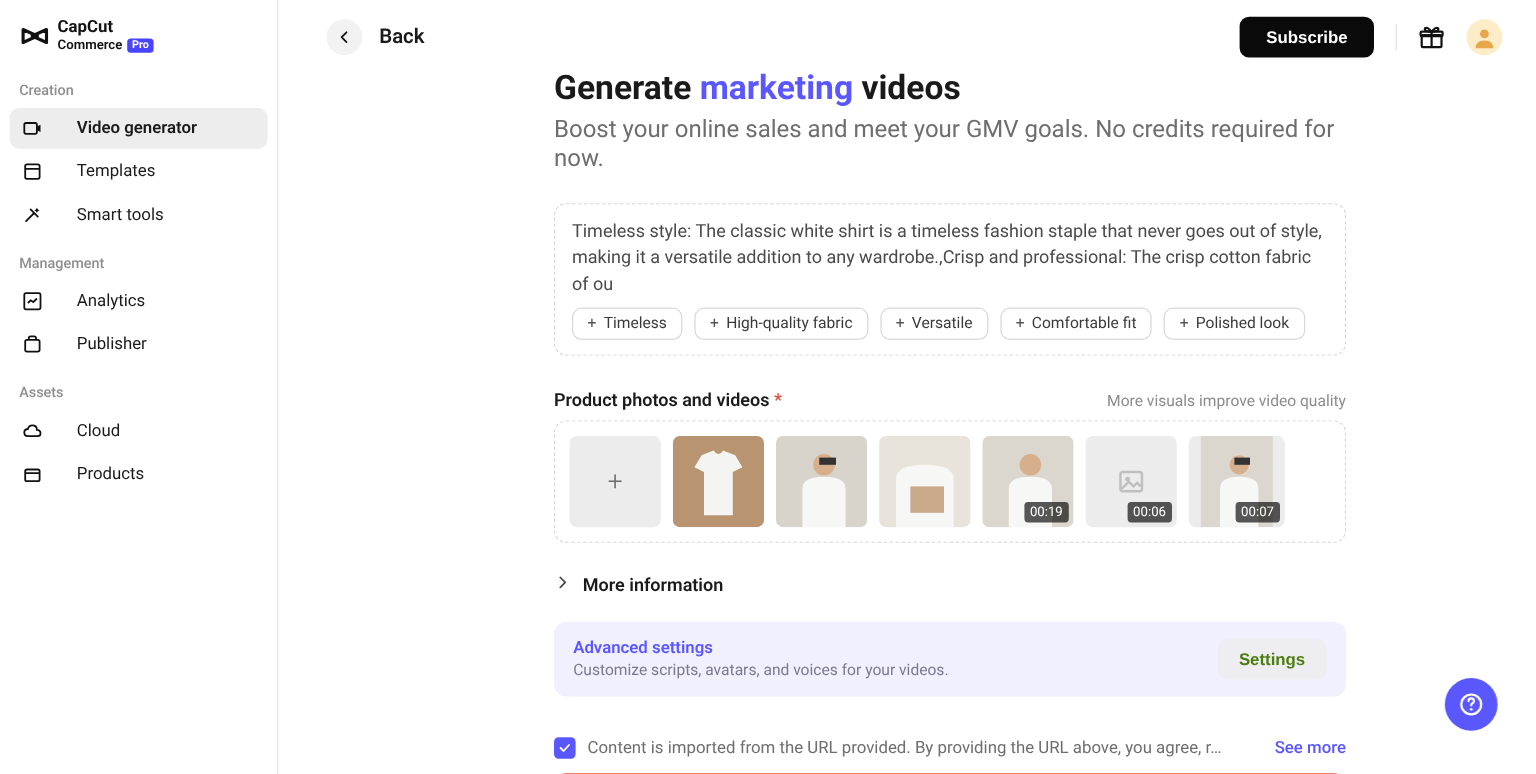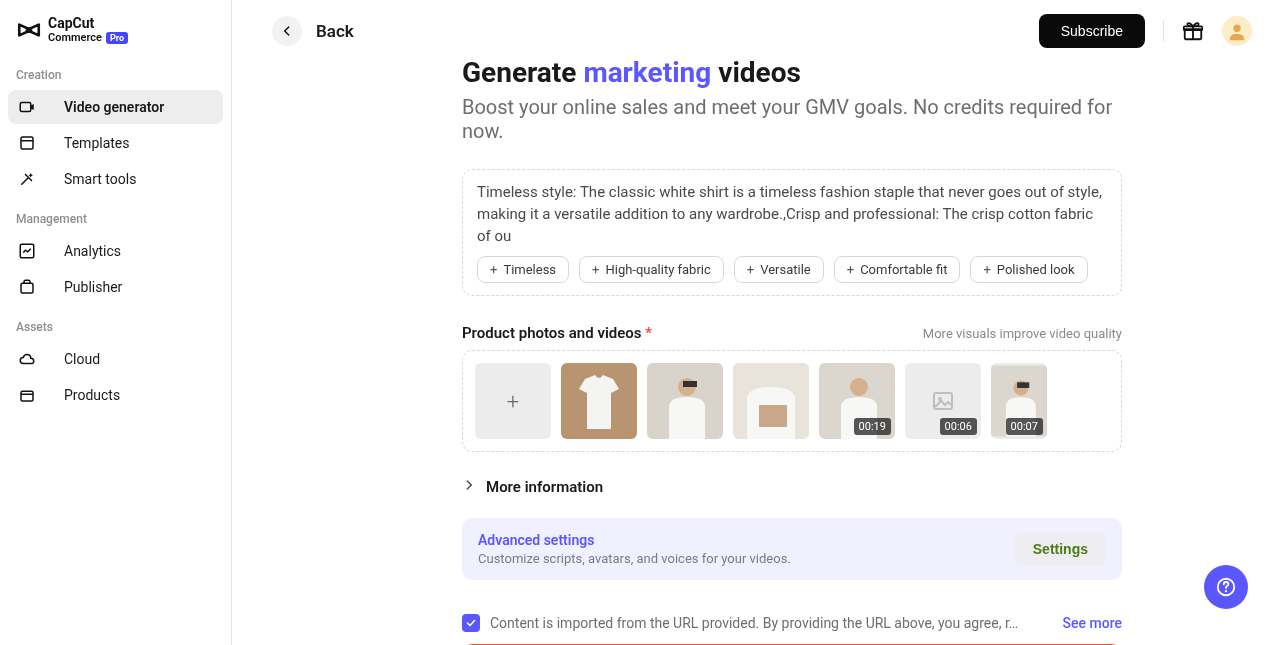--- a/index.html
+++ b/index.html
@@ -19,21 +19,21 @@
     .nav-item.active { background: #ededed; font-weight: 600; }
     .nav-item .icon { width: 18px; height: 18px; flex-shrink: 0; display: flex; align-items: center; justify-content: center; }
 
     
     .main { flex: 1; display: flex; flex-direction: column; }
     .topbar { display: flex; align-items: center; justify-content: space-between; padding: 14px 28px 10px 40px; }
     .back-group { display: flex; align-items: center; gap: 14px; }
     .back-btn { width: 30px; height: 30px; border-radius: 50%; background: #f2f2f2; display: flex; align-items: center; justify-content: center; cursor: pointer; }
     .back-label { font-size: 17px; font-weight: 600; }
     .topbar-right { display: flex; align-items: center; gap: 18px; }
-    .subscribe-btn { background: #0a0a0a; color: #fff; border: none; border-radius: 8px; padding: 9px 22px; font-size: 14px; font-weight: 400; cursor: pointer; }
+    .subscribe-btn { background: #0a0a0a; color: #fff; border: none; border-radius: 8px; padding: 9px 22px; font-size: 14px; font-weight: 700; cursor: pointer; }
     .divider-v { width: 1px; height: 22px; background: #e2e2e2; }
     .gift-icon { width: 22px; height: 22px; cursor: pointer; }
     .avatar { width: 30px; height: 30px; border-radius: 50%; background: #fdecc8; display: flex; align-items: center; justify-content: center; overflow: hidden; }
 
     
     .content { flex: 1; overflow-y: auto; padding: 0 0 20px 0; }
     .content-inner { max-width: 660px; margin-left: 230px; }
 
     .page-title { font-size: 28px; font-weight: 700; margin-top: -2px; }
     .page-title .accent { color: #5b57ff; }
@@ -270,21 +270,21 @@
 
           <div class="media-slot">
             <svg class="placeholder-img-icon" width="24" height="24" viewBox="0 0 24 24" fill="none">
                 <rect x="3" y="4" width="18" height="16" rx="2" stroke="#bfbfbf" stroke-width="2"></rect>
                 <circle cx="9" cy="10" r="2" fill="#bfbfbf"></circle>
                 <path d="M4 18 L10 12 L14 16 L17 13 L20 16" stroke="#bfbfbf" stroke-width="2" fill="none"></path>
               </svg>
             <span class="duration-badge">00:06</span>
           </div>
 
-          <div class="media-slot" style="width:56px">
+          <div class="media-slot" style="width:80px">
             <svg class="thumb-svg" viewBox="0 0 60 76">
                 <rect width="60" height="76" fill="#dcd7ce"></rect>
                 <circle cx="32" cy="24" r="8" fill="#d6b08c"></circle>
                 <rect x="28" y="18" width="13" height="6" fill="#333"></rect>
                 <path d="M16 76 L16 44 Q16 34 32 34 Q48 34 48 44 L48 76 Z" fill="#f7f7f5"></path>
               </svg>
             <span class="duration-badge">00:07</span>
           </div>
         </div>
 

